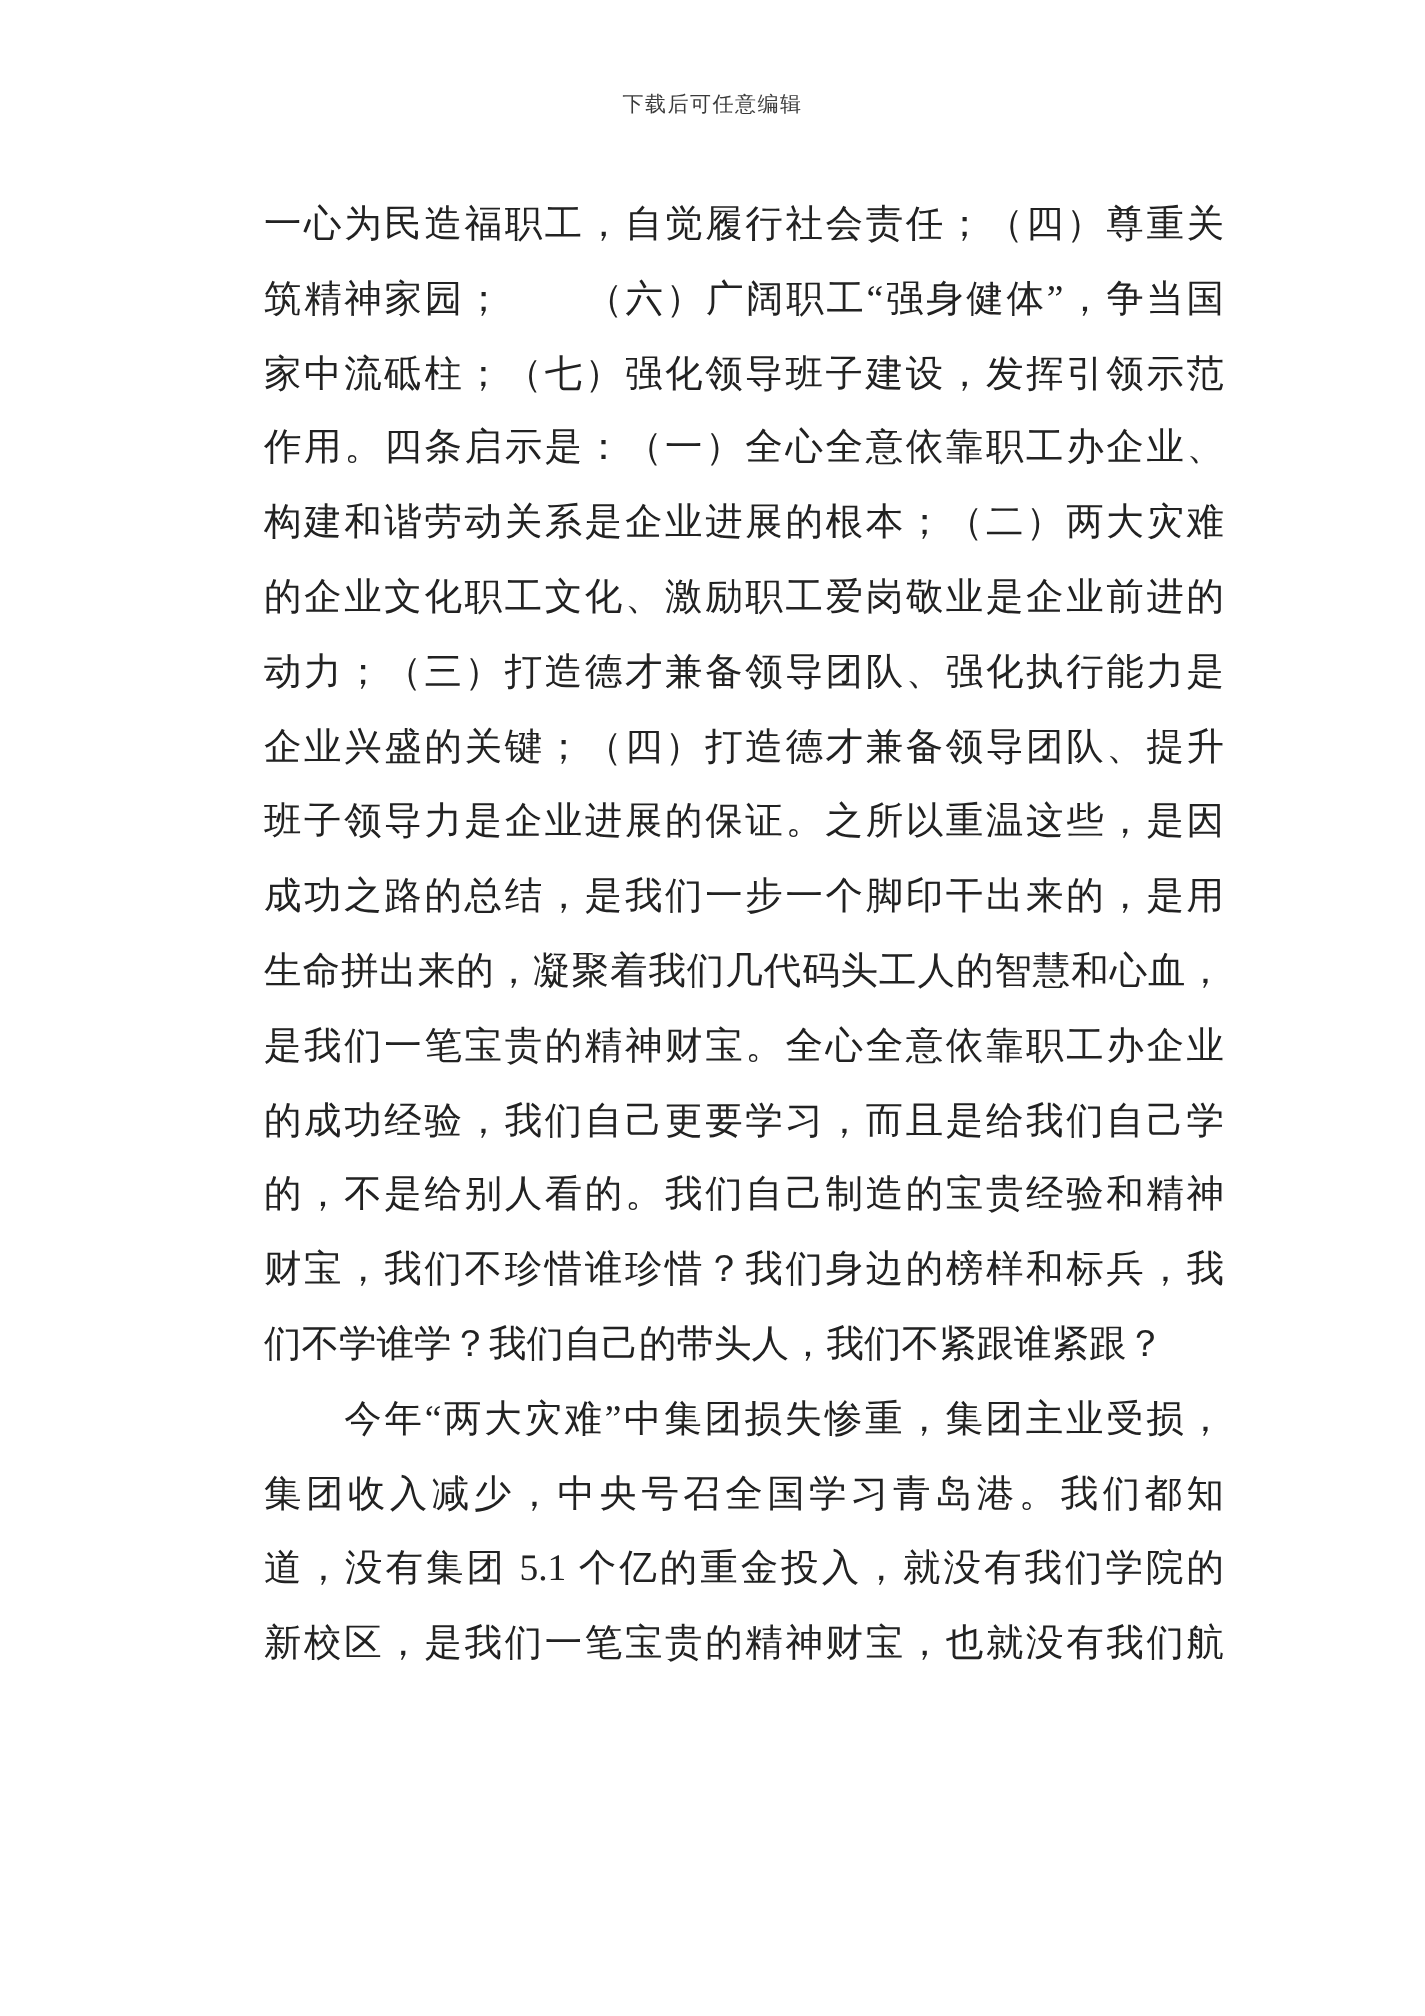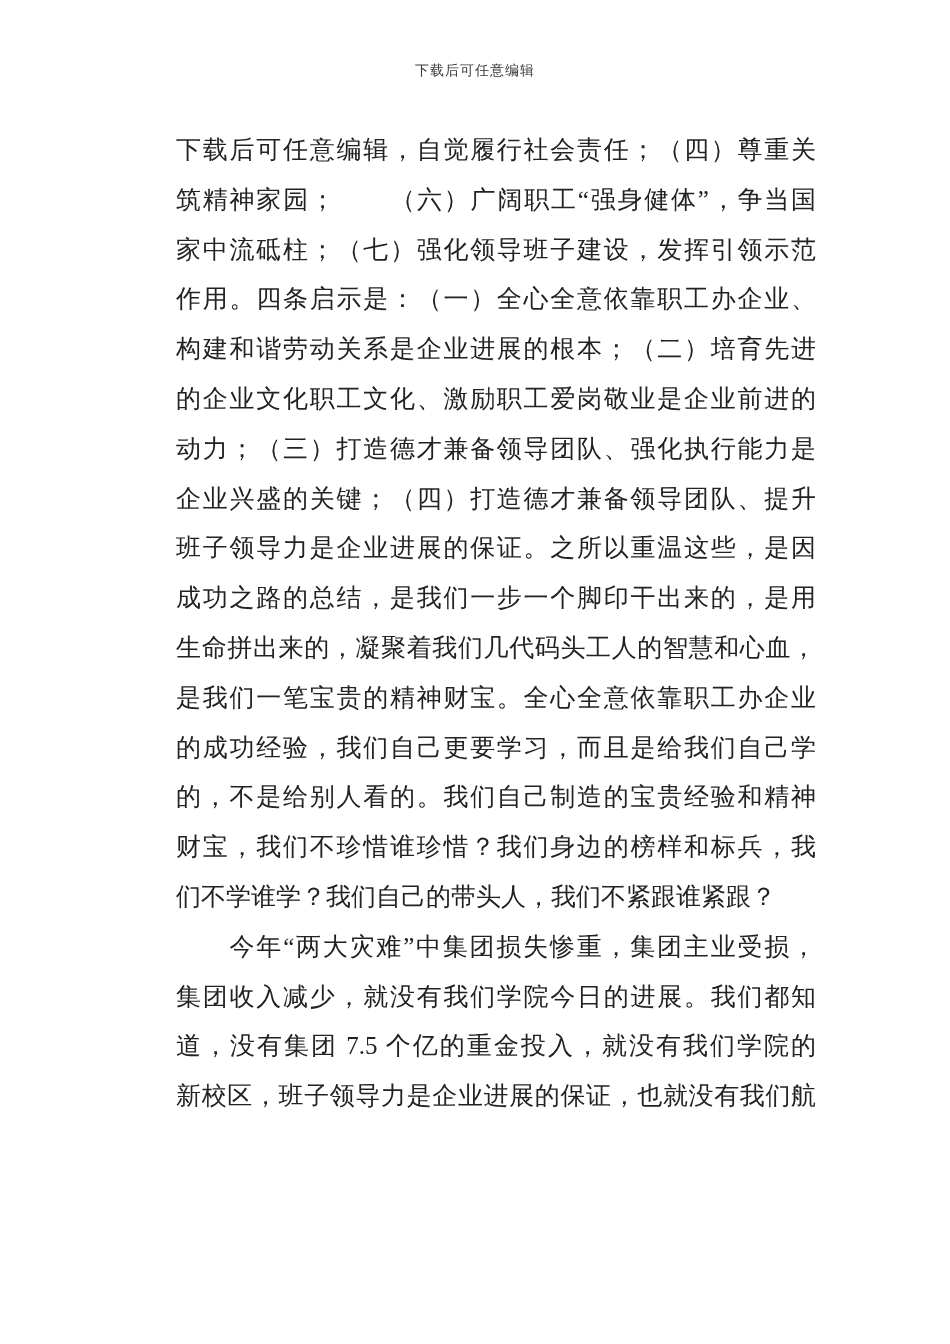--- a/index.html
+++ b/index.html
@@ -49,35 +49,35 @@
   }
 </style>
 </head>
 <body>
 
 <div class="page">
 
   <div class="doc-header">下载后可任意编辑</div>
 
   <div class="content">
-    <div class="line">下载后可任意编辑，自觉履行社会责任；（四）尊重关</div>
+    <div class="line">一心为民造福职工，自觉履行社会责任；（四）尊重关</div>
     <div class="line">筑精神家园；　　（六）广阔职工“强身健体”，争当国</div>
     <div class="line">家中流砥柱；（七）强化领导班子建设，发挥引领示范</div>
     <div class="line">作用。四条启示是：（一）全心全意依靠职工办企业、</div>
-    <div class="line">构建和谐劳动关系是企业进展的根本；（二）培育先进</div>
+    <div class="line">构建和谐劳动关系是企业进展的根本；（二）两大灾难</div>
     <div class="line">的企业文化职工文化、激励职工爱岗敬业是企业前进的</div>
     <div class="line">动力；（三）打造德才兼备领导团队、强化执行能力是</div>
     <div class="line">企业兴盛的关键；（四）打造德才兼备领导团队、提升</div>
     <div class="line">班子领导力是企业进展的保证。之所以重温这些，是因</div>
     <div class="line">成功之路的总结，是我们一步一个脚印干出来的，是用</div>
     <div class="line">生命拼出来的，凝聚着我们几代码头工人的智慧和心血，</div>
     <div class="line">是我们一笔宝贵的精神财宝。全心全意依靠职工办企业</div>
     <div class="line">的成功经验，我们自己更要学习，而且是给我们自己学</div>
     <div class="line">的，不是给别人看的。我们自己制造的宝贵经验和精神</div>
     <div class="line">财宝，我们不珍惜谁珍惜？我们身边的榜样和标兵，我</div>
     <div class="line para-end">们不学谁学？我们自己的带头人，我们不紧跟谁紧跟？</div>
     <div class="line">　　今年“两大灾难”中集团损失惨重，集团主业受损，</div>
-    <div class="line">集团收入减少，就没有我们学院今日的进展。我们都知</div>
-    <div class="line">道，没有集团 7.5 个亿的重金投入，就没有我们学院的</div>
-    <div class="line">新校区，班子领导力是企业进展的保证，也就没有我们航</div>
+    <div class="line">集团收入减少，中央号召全国学习青岛港。我们都知</div>
+    <div class="line">道，没有集团 5.1 个亿的重金投入，就没有我们学院的</div>
+    <div class="line">新校区，是我们一笔宝贵的精神财宝，也就没有我们航</div>
   </div>
 
 </div>
 
 </body></html>

